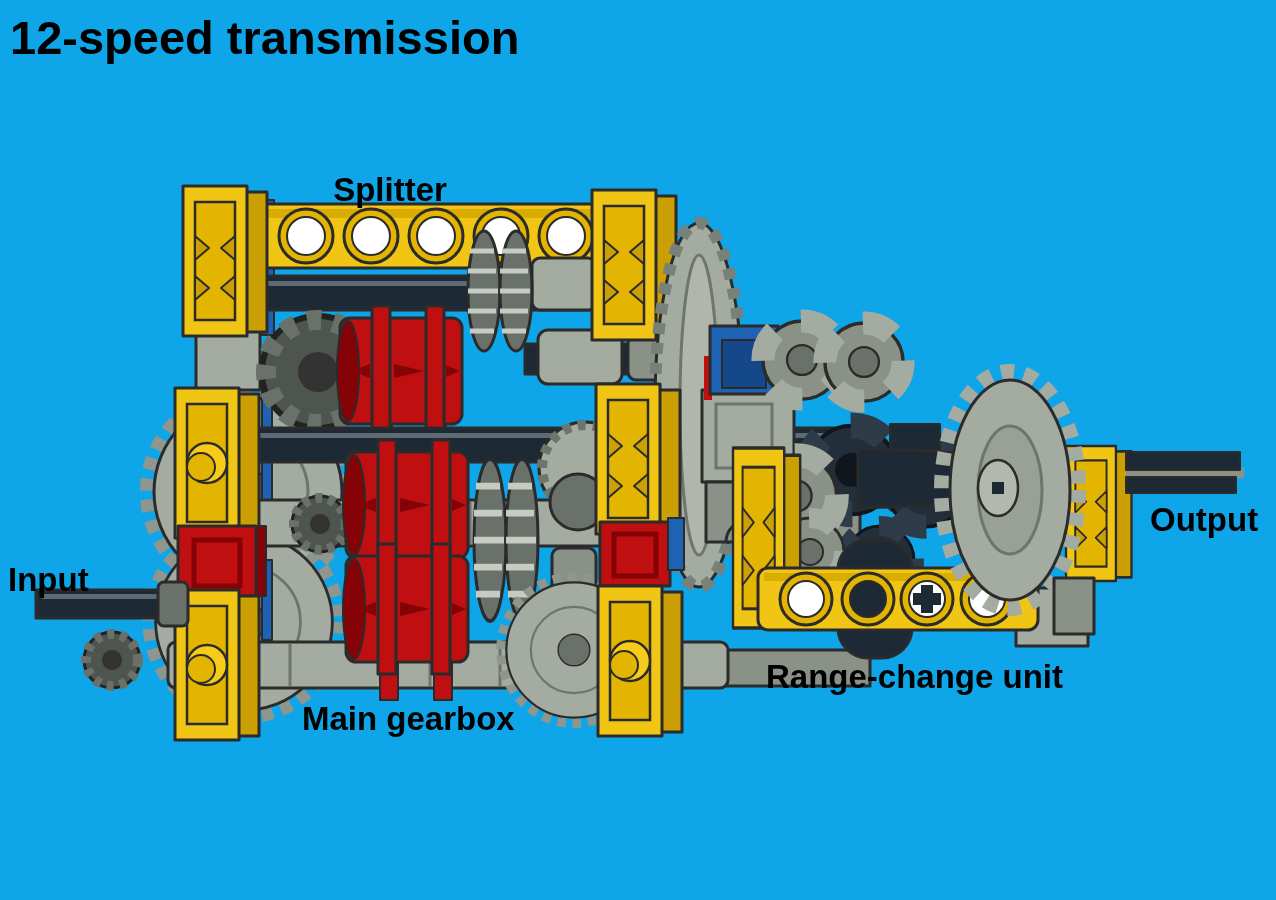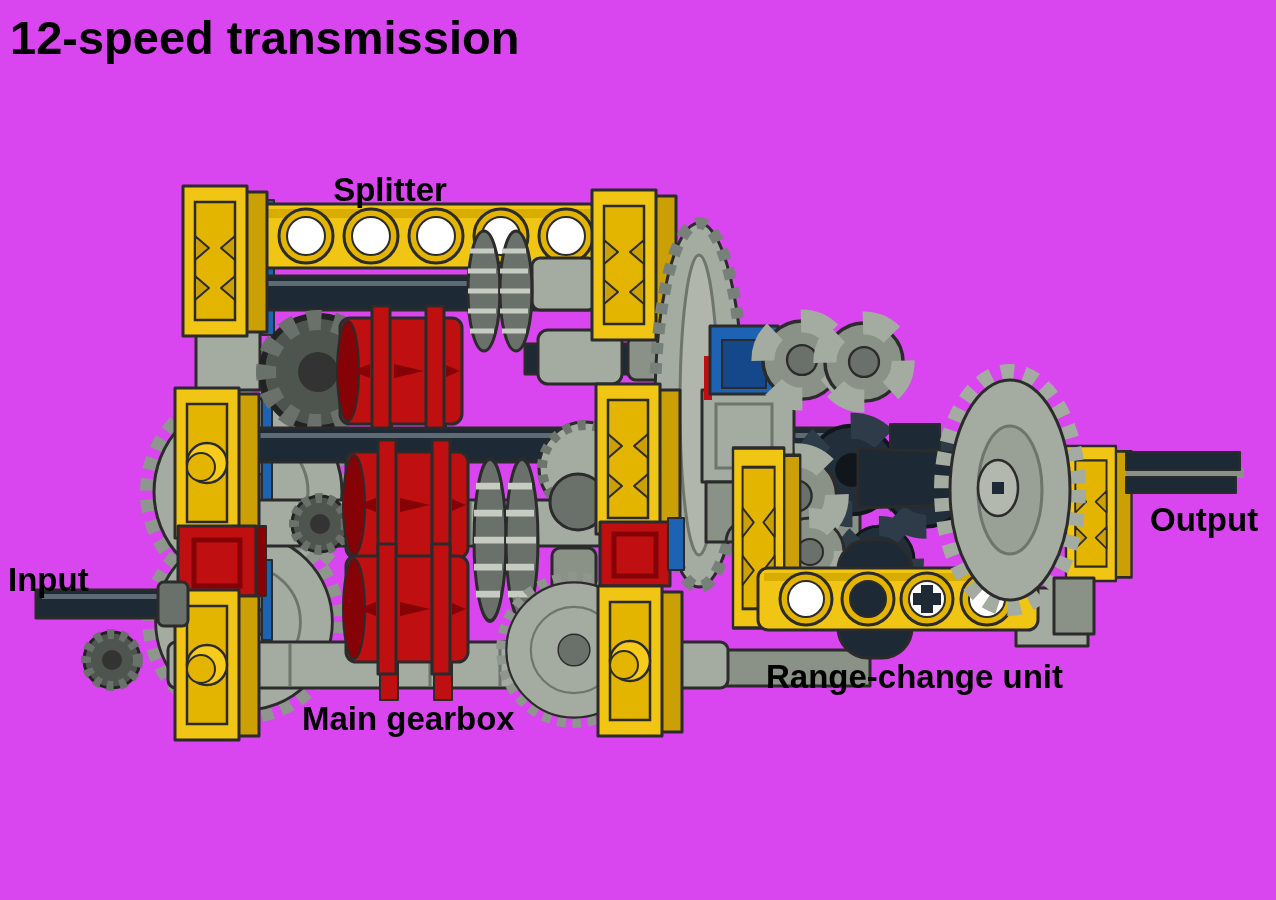--- a/index.html
+++ b/index.html
@@ -1,16 +1,16 @@
 <!DOCTYPE html>
 <html><head>
 <meta charset="utf-8">
 <style>
   html,body{margin:0;padding:0;background:#fff;}
-  .stage{position:relative;width:1276px;height:900px;background:#d946ef;overflow:hidden;}
+  .stage{position:relative;width:1276px;height:900px;background:#0ea5e9;overflow:hidden;}
   svg{display:block;}
   text{font-family:"Liberation Sans", sans-serif;font-weight:bold;fill:#000;}
   .title{font-size:47px;}
   .lbl{font-size:33px;}
   .o{stroke:#2b2b2b;stroke-width:3;stroke-linejoin:round;}
   .o2{stroke:#2b2b2b;stroke-width:2;stroke-linejoin:round;}
   .y{fill:#F0C514;} .yd{fill:#CBA004;} .ym{fill:#E3B400;}
   .r{fill:#C00F10;} .rd{fill:#850307;}
   .g{fill:#A4ABA1;} .gm{fill:#8A9187;} .gd{fill:#6A716A;}
   .n{fill:#1D2935;} .b{fill:#1E62B4;} .bd{fill:#15488A;} .w{fill:#fff;}

